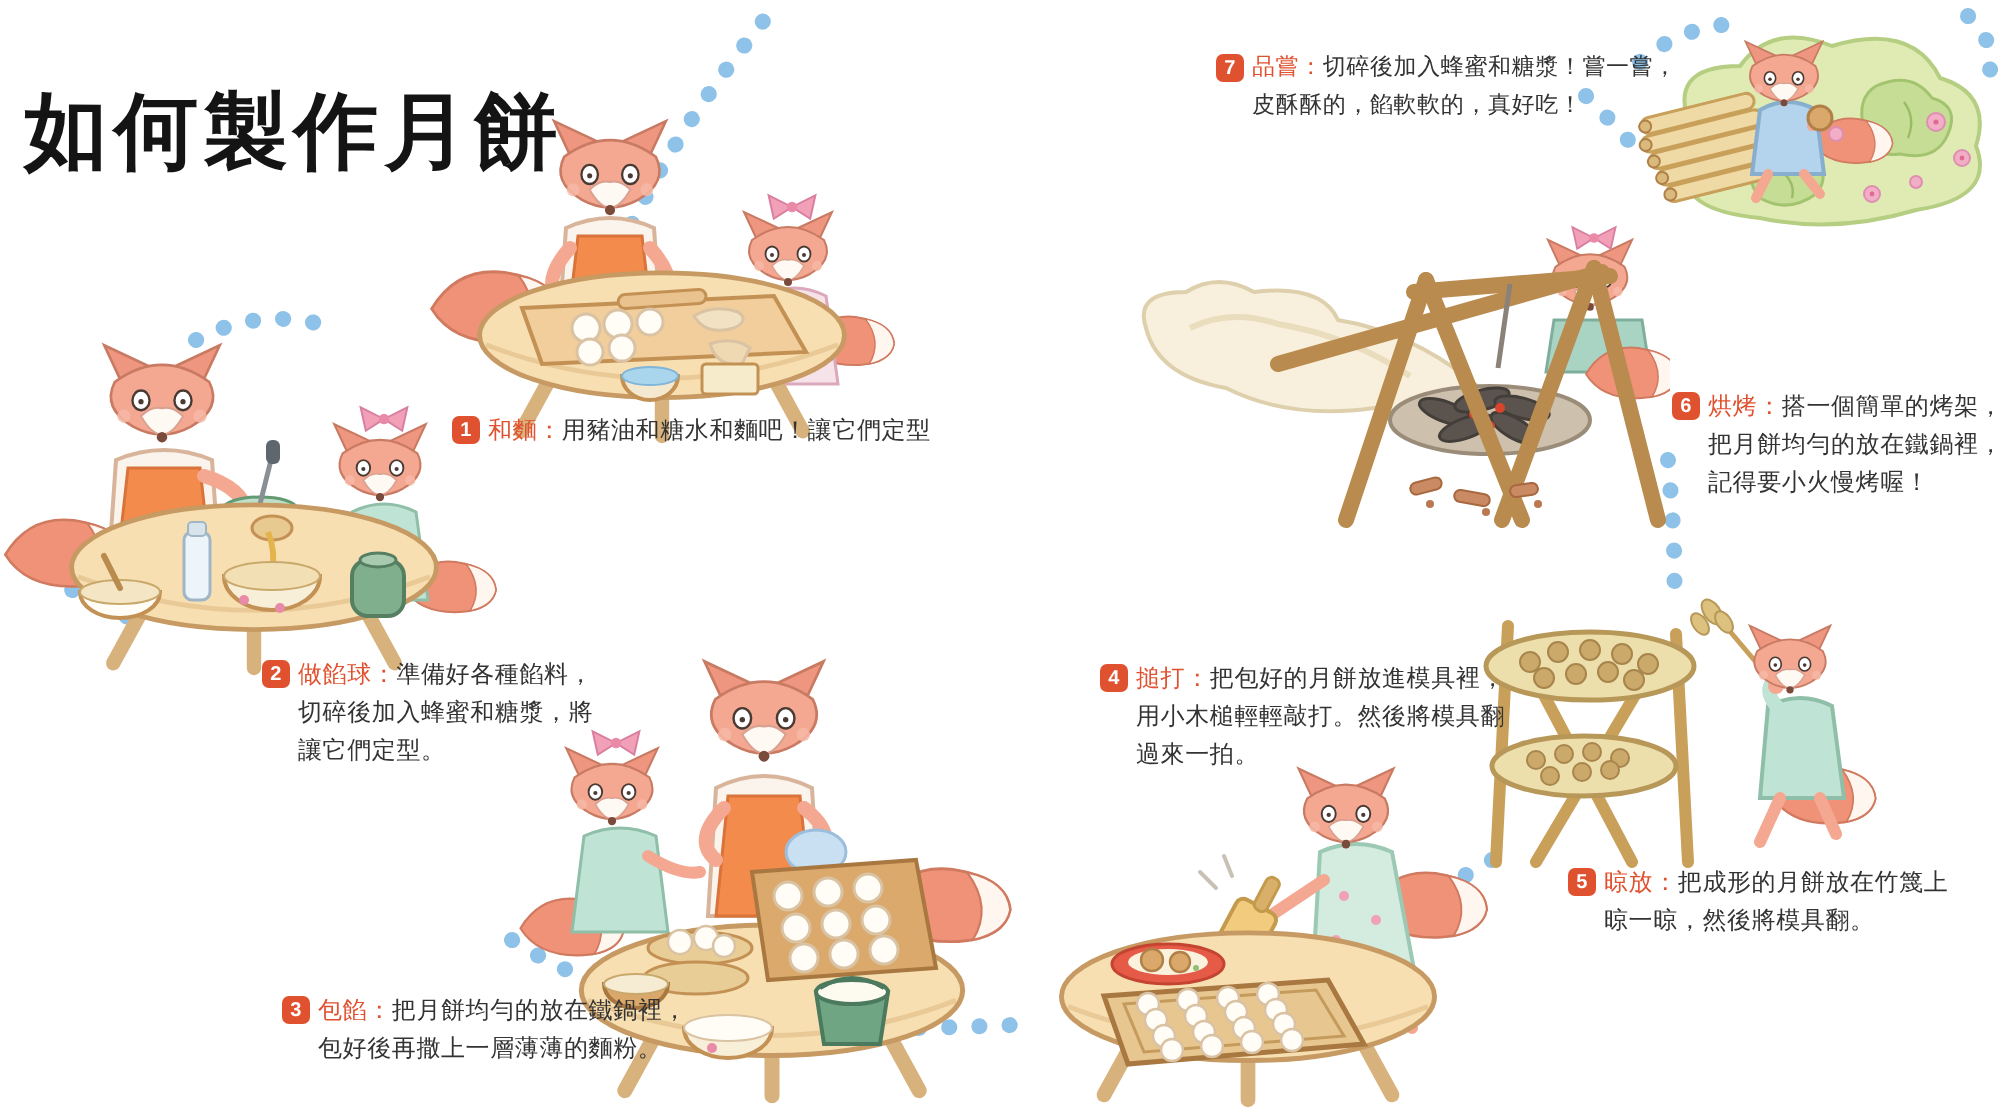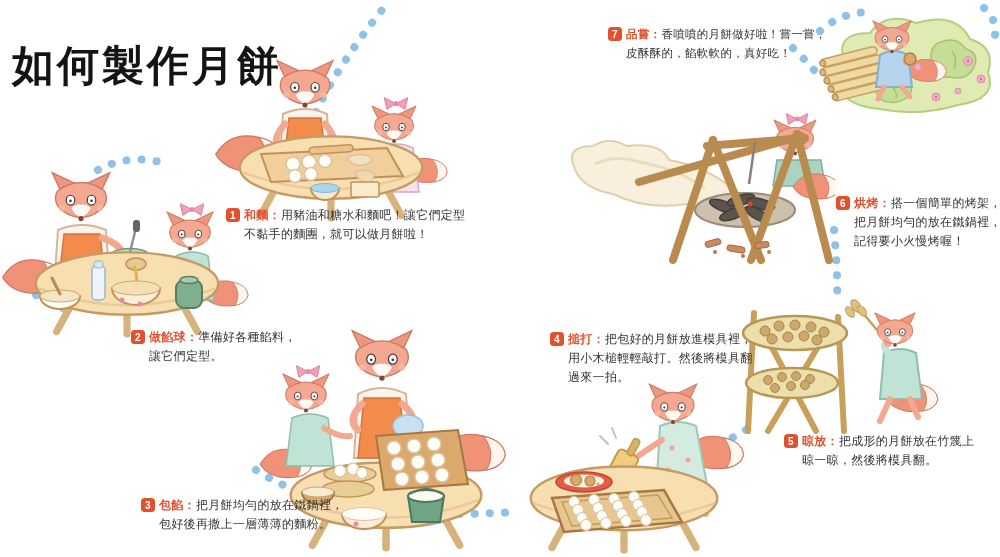--- a/index.html
+++ b/index.html
@@ -9,21 +9,21 @@
          color:#141414;letter-spacing:3px;white-space:nowrap;}
   .trail{position:absolute;left:0;top:0;width:1000px;height:557px;}
   .scene{position:absolute;}
   .scene svg{display:block;width:100%;height:100%;}
   .step{position:absolute;font-size:12px;line-height:19px;color:#333;letter-spacing:0.3px;}
   .ln{white-space:nowrap;}
   .ln.first{display:flex;align-items:flex-start;}
   .badge{width:14px;height:14px;border-radius:3.5px;background:#E0512F;color:#fff;
          font-size:10px;font-weight:700;display:inline-flex;align-items:center;
          justify-content:center;margin-right:4px;margin-top:2px;flex:0 0 auto;}
-  .lbl{color:#E0512F;font-weight:700;}
+  .lbl{color:#E0512F;font-weight:400;}
   .cont{padding-left:18px;}
   .s1{left:226px;top:206px;}
   .s2{left:131px;top:328px;}
   .s3{left:141px;top:496px;}
   .s4{left:550px;top:330px;}
   .s5{left:784px;top:432px;}
   .s6{left:836px;top:194px;}
   .s7{left:608px;top:25px;font-size:11.5px;}
 </style>
 </head>
@@ -378,29 +378,29 @@
       </g>
     </svg>
   </div>
 
   <div class="step s1">
     <div class="ln first">
       <span class="badge">1</span>
       <span class="lbl">和麵：</span>
       <span class="txt">用豬油和糖水和麵吧！讓它們定型</span>
     </div>
-    <div class="ln cont">不黏手的麵團，就可以做月餅啦！</div>
   </div>
 
   <div class="step s2">
     <div class="ln first">
       <span class="badge">2</span>
       <span class="lbl">做餡球：</span>
       <span class="txt">準備好各種餡料，</span>
     </div>
+    <div class="ln cont">切碎後加入蜂蜜和糖漿，將</div>
     <div class="ln cont">讓它們定型。</div>
   </div>
 
   <div class="step s3">
     <div class="ln first">
       <span class="badge">3</span>
       <span class="lbl">包餡：</span>
       <span class="txt">把月餅均勻的放在鐵鍋裡，</span>
     </div>
     <div class="ln cont">包好後再撒上一層薄薄的麵粉。</div>
@@ -432,18 +432,18 @@
       <span class="txt">搭一個簡單的烤架，</span>
     </div>
     <div class="ln cont">把月餅均勻的放在鐵鍋裡，</div>
     <div class="ln cont">記得要小火慢烤喔！</div>
   </div>
 
   <div class="step s7">
     <div class="ln first">
       <span class="badge">7</span>
       <span class="lbl">品嘗：</span>
-      <span class="txt">香噴噴的月餅做好啦！嘗一嘗，</span>
+      <span class="txt">切碎後加入蜂蜜和糖漿！嘗一嘗，</span>
     </div>
     <div class="ln cont">皮酥酥的，餡軟軟的，真好吃！</div>
   </div>
 
 </div>
 
 </body></html>

